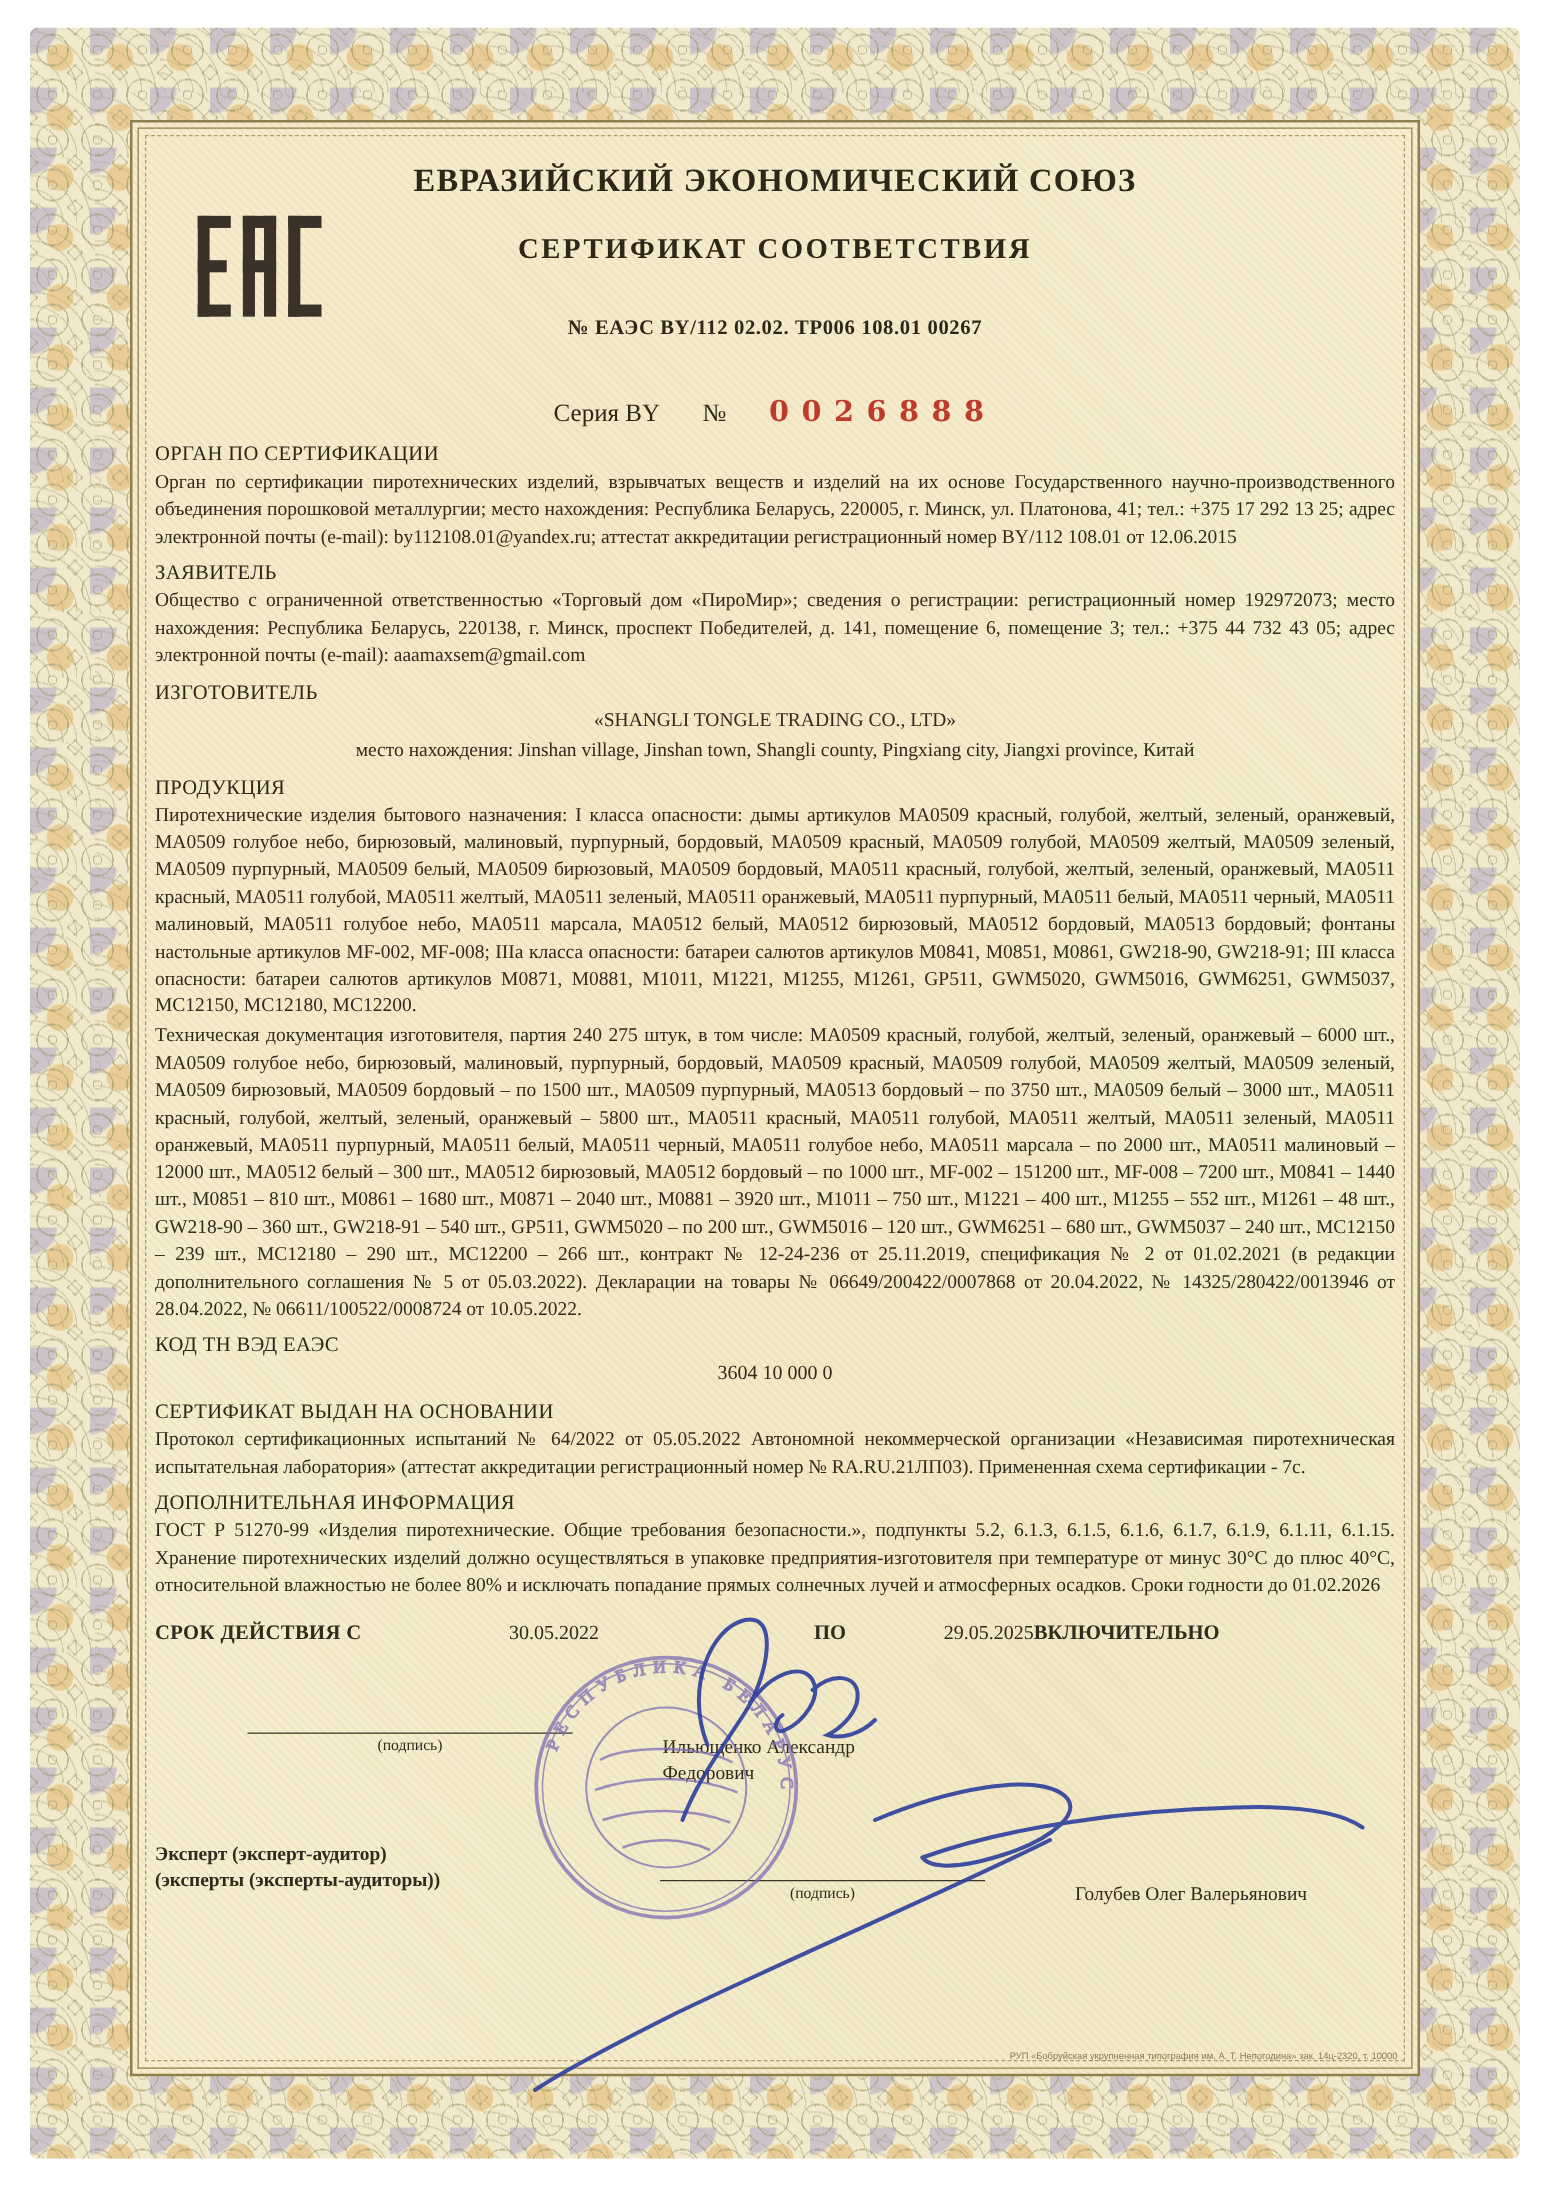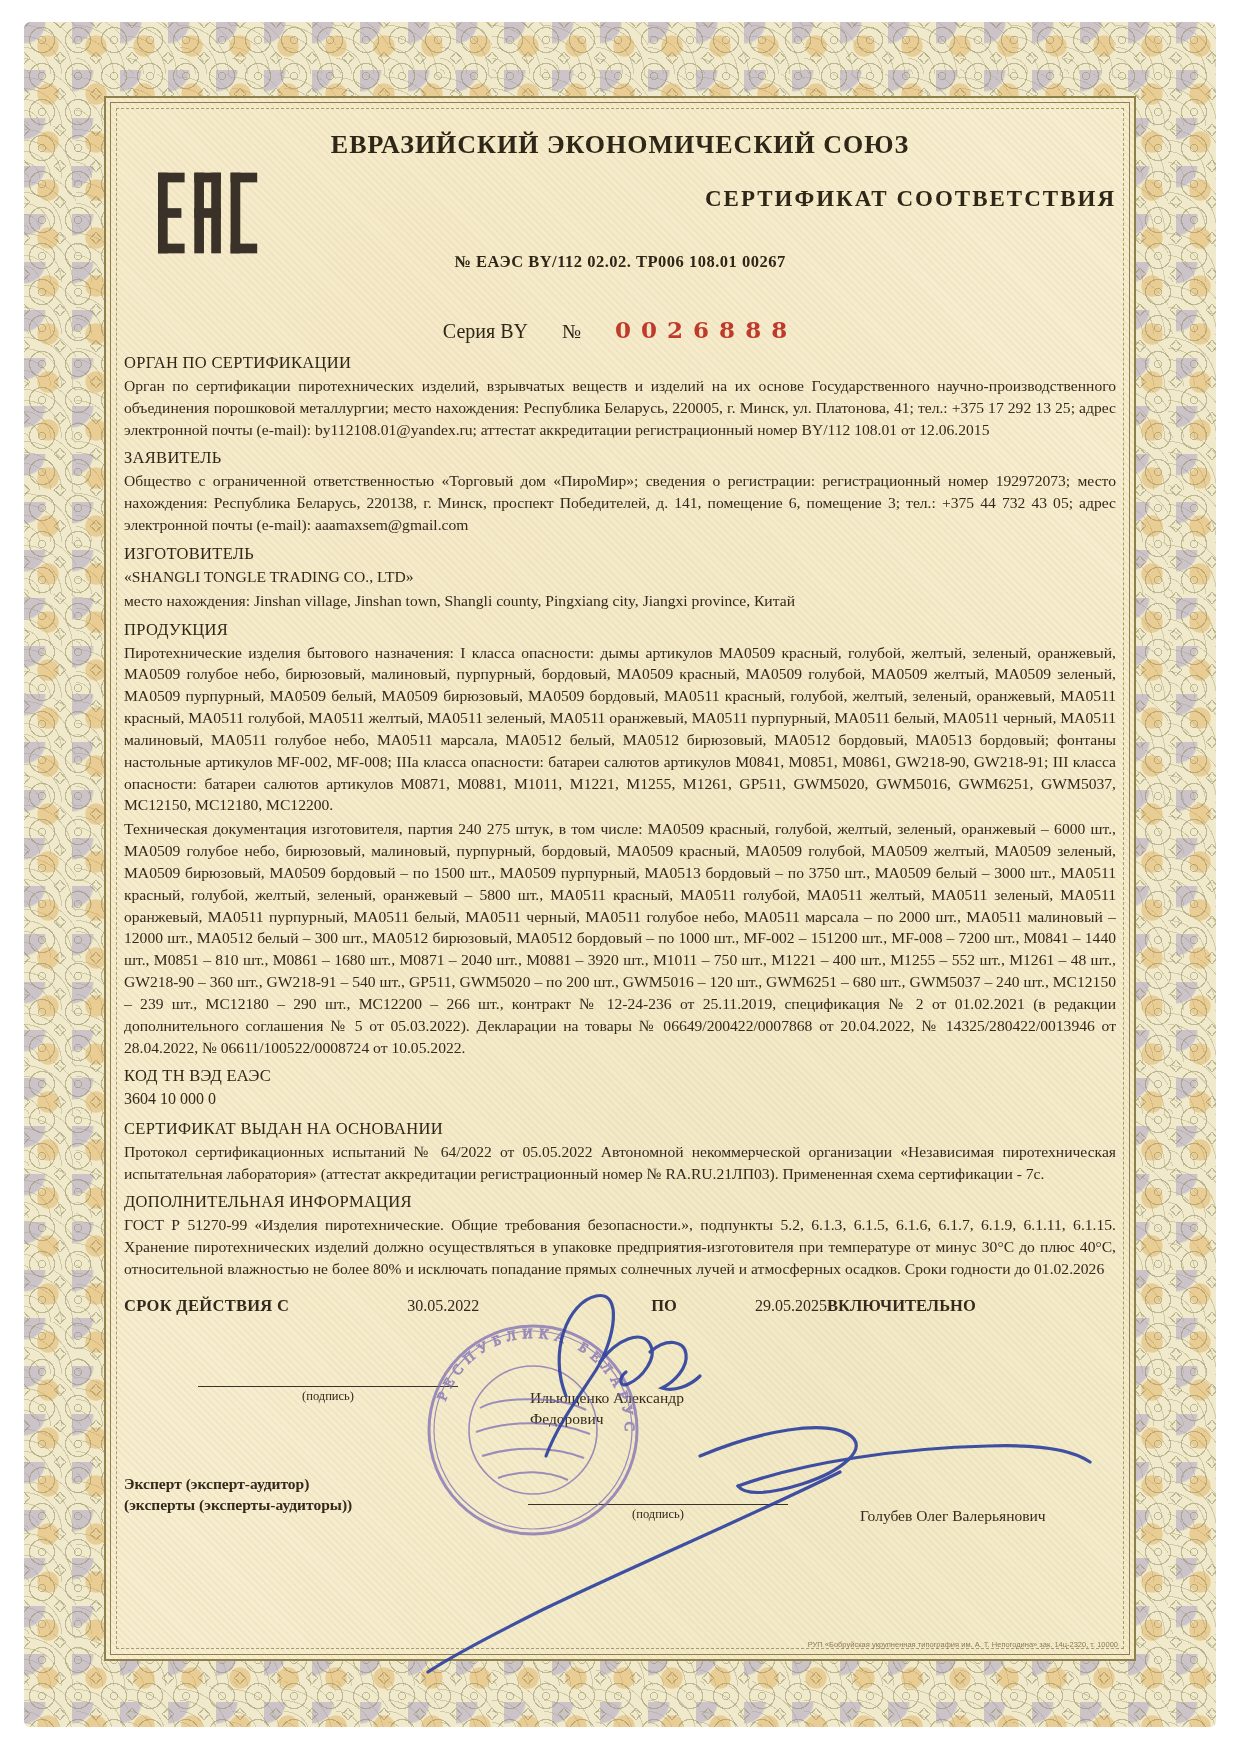--- a/index.html
+++ b/index.html
@@ -35,30 +35,30 @@
     border:1px solid #8f7f4b;pointer-events:none;
   }
   .inner::after{
     content:"";position:absolute;left:10px;top:10px;right:10px;bottom:10px;
     border:1px dashed rgba(122,102,56,.6);pointer-events:none;
   }
   .content{position:relative;width:992px;margin:0 auto;padding-top:26px;}
   
   .eac-logo{position:absolute;left:34px;top:66px;width:100px;height:98px;}
   .title1{font-size:26px;font-weight:700;text-align:center;letter-spacing:1px;color:#2e2617;margin:6px 0 0;}
-  .title2{font-size:23px;font-weight:700;text-align:right;letter-spacing:2px;color:#2e2617;margin:26px 0 0;}
+  .title2{font-size:23px;font-weight:700;text-align:center;letter-spacing:2px;color:#2e2617;margin:26px 0 0;}
   .certno{font-size:16.5px;font-weight:700;text-align:center;letter-spacing:.5px;color:#2e2617;margin:40px 0 0;}
   .series-row{display:flex;justify-content:center;align-items:baseline;gap:34px;margin:44px 0 10px;}
   .series-label{font-size:20px;color:#2e2617;}
   .series-no-sign{font-size:20px;color:#2e2617;}
   .serial{font-size:23px;font-weight:700;letter-spacing:10px;color:#bf3a2b;font-family:"DejaVu Serif", serif;}
   
   .sec-heading{font-size:16.5px;font-weight:400;color:#2e2617;margin:8px 0 2px;letter-spacing:.3px;}
   .sec-body{font-size:15.6px;line-height:1.4;text-align:justify;margin:0 0 2px;}
-  .sec-body.left{text-align:left;}
+  .sec-body.left{text-align:center;}
   .code-value{font-size:16px;margin:0 0 2px;}
   
   .validity{display:flex;align-items:baseline;margin:16px 0 0;}
   .validity .lbl{font-size:16.5px;font-weight:700;letter-spacing:.3px;}
   .validity .from{font-size:16px;margin-left:118px;}
   .validity .po{font-size:16.5px;font-weight:700;margin-left:172px;}
   .validity .to{font-size:16px;margin-left:78px;}
   .validity .incl{font-size:16.5px;font-weight:700;}
   
   .sig-row{display:flex;margin-top:40px;}

